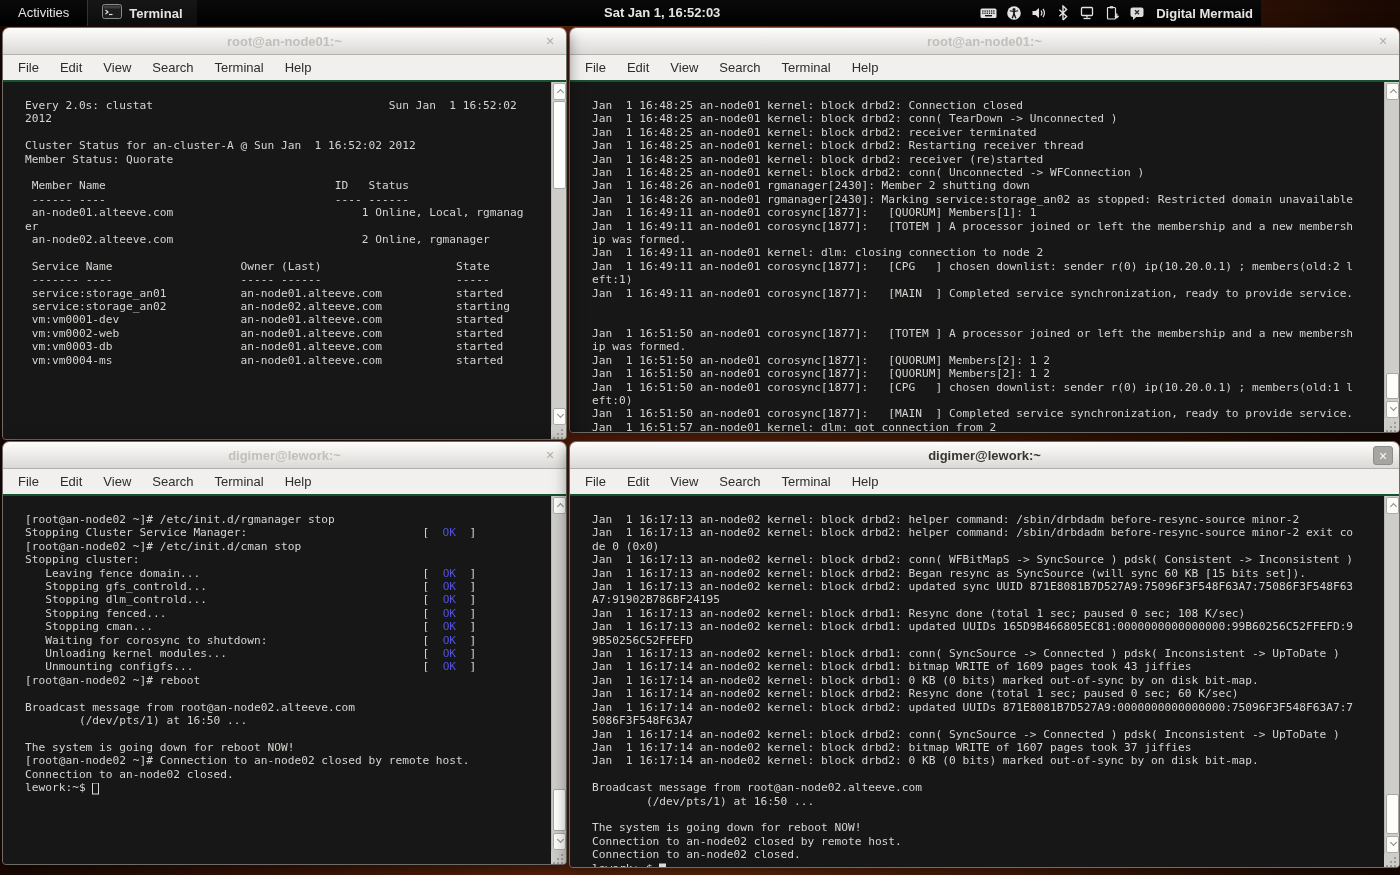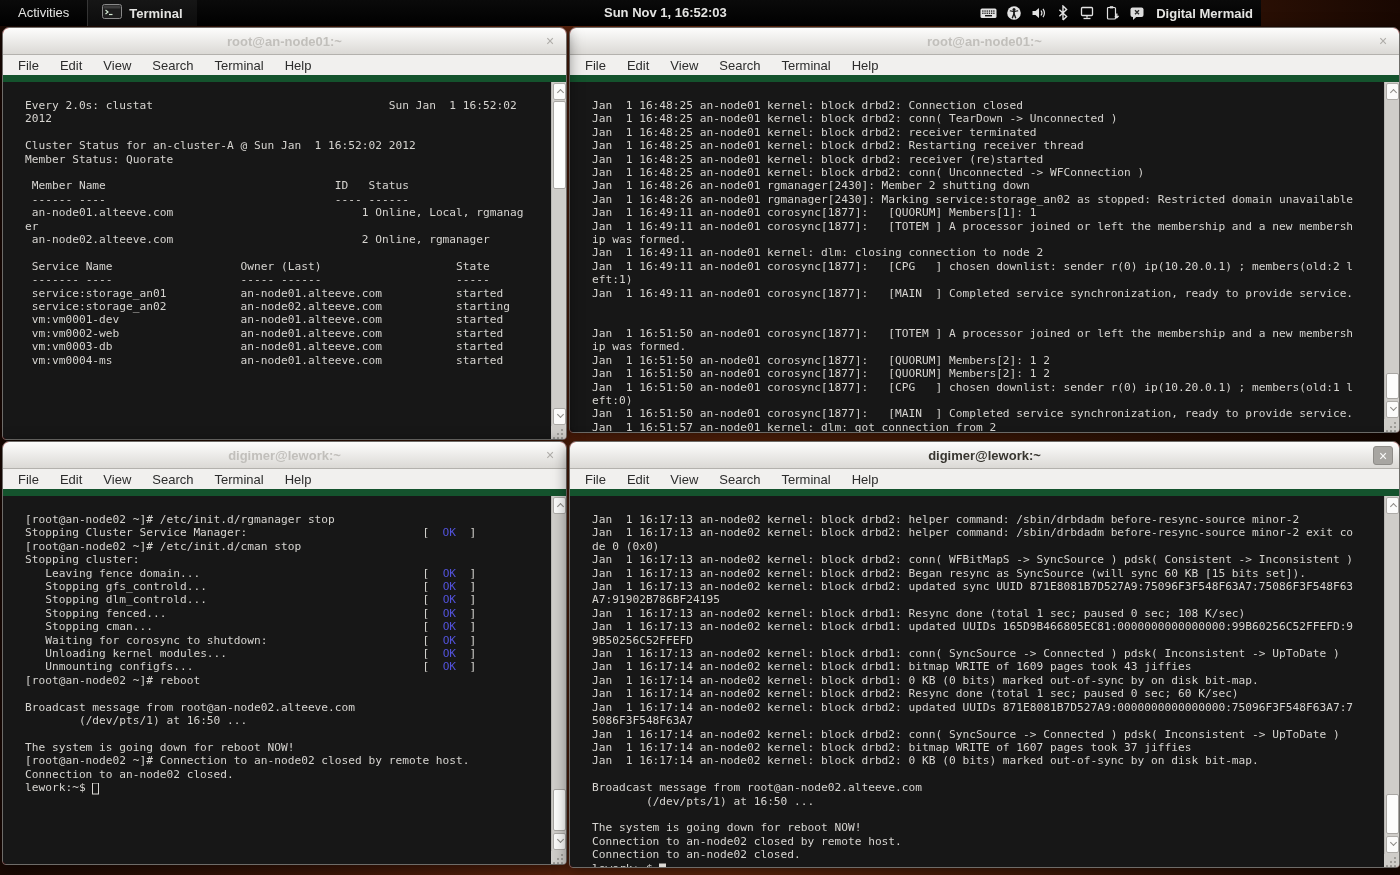--- a/index.html
+++ b/index.html
@@ -45,21 +45,21 @@
   .window.active .titlebar { color:#37352f; }
   .close-btn {
     position:absolute; right:6px; top:4px; width:20px; height:19px;
     text-align:center; line-height:18px; font-size:14px; color:#aeaca8;
     font-weight:normal;
   }
   .window.active .close-btn {
     background:#a7a5a1; border:1px solid #8e8c88; border-radius:3px; color:#fbfbfa;
   }
   .menubar {
-    flex:0 0 27px; height:27px; background:#f1f0ee; border-bottom:7px solid #14532d;
+    flex:0 0 27px; height:27px; background:#f1f0ee; border-bottom:2px solid #14532d;
     display:flex; align-items:center; padding-left:6px; gap:3px;
     font-size:13px; color:#2c2c2c;
   }
   .menubar span { padding:4px 9px; }
   .content { flex:1 1 auto; position:relative; background:#171717; overflow:hidden; }
   pre.term {
     margin:16px; padding:1px 26px 0 6px;
     font-family:"DejaVu Sans Mono", monospace;
     font-size:11.2px; line-height:13.4px; color:#d6d4d0;
   }
@@ -101,21 +101,21 @@
   <div class="activities">Activities</div>
   <div class="appmenu">
     <span><svg width="20" height="15" viewBox="0 0 20 15">
           <rect x="0.5" y="0.5" width="19" height="14" rx="2" fill="#1d1d1d" stroke="#8a8a8a"></rect>
           <rect x="1.5" y="1.5" width="17" height="3" fill="#5a5a5a" opacity="0.55"></rect>
           <path d="M3.5 6 L6 8 L3.5 10" stroke="#d4ead4" stroke-width="1.2" fill="none"></path>
           <path d="M7 10.5 L10.5 10.5" stroke="#d4ead4" stroke-width="1.2"></path>
         </svg></span>
     <span>Terminal</span>
   </div>
-  <div class="clock">Sun Nov 1, 16:52:03</div>
+  <div class="clock">Sat Jan 1, 16:52:03</div>
   <div class="tray">
     <span class="ticon">
         <svg width="17" height="16" viewBox="0 0 17 16">
           <rect x="0.5" y="3.5" width="16" height="9.5" rx="1.5" fill="#e2e2e2"></rect>
           <g fill="#161616">
             <rect x="2.2" y="5.4" width="1.3" height="1.3"></rect>
             <rect x="4.4" y="5.4" width="1.3" height="1.3"></rect>
             <rect x="6.6" y="5.4" width="1.3" height="1.3"></rect>
             <rect x="8.8" y="5.4" width="1.3" height="1.3"></rect>
             <rect x="11" y="5.4" width="1.3" height="1.3"></rect>

